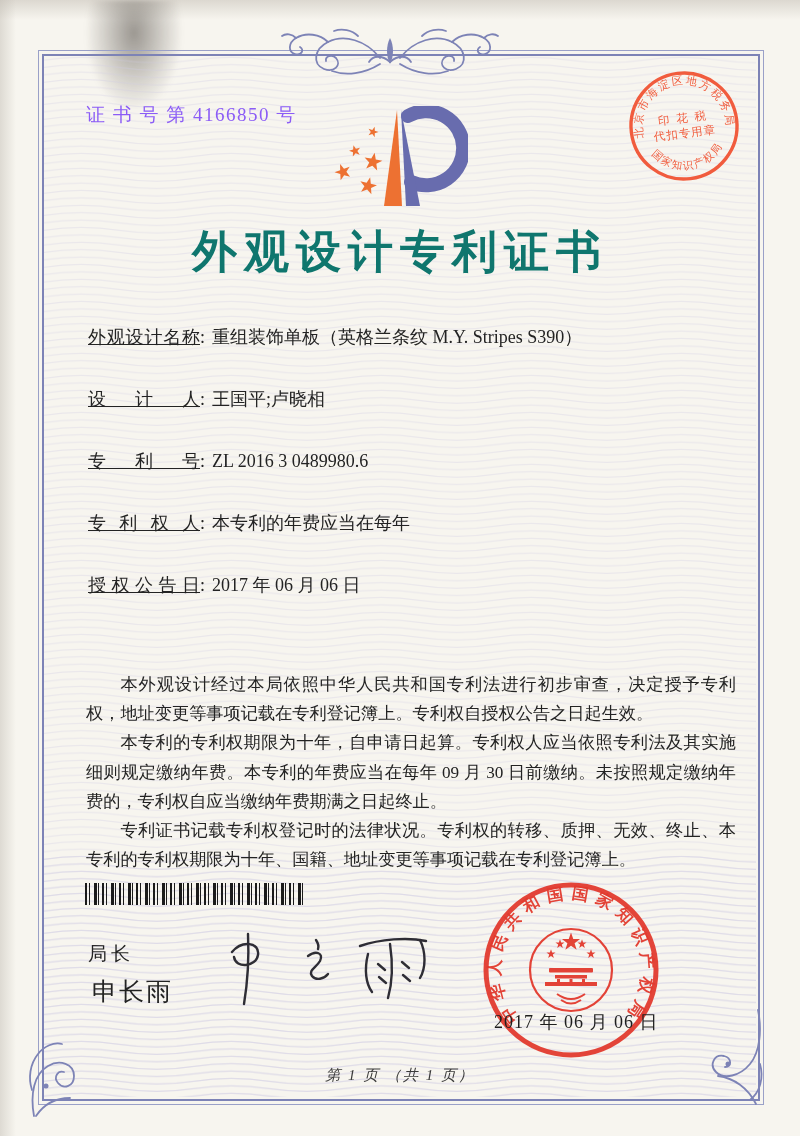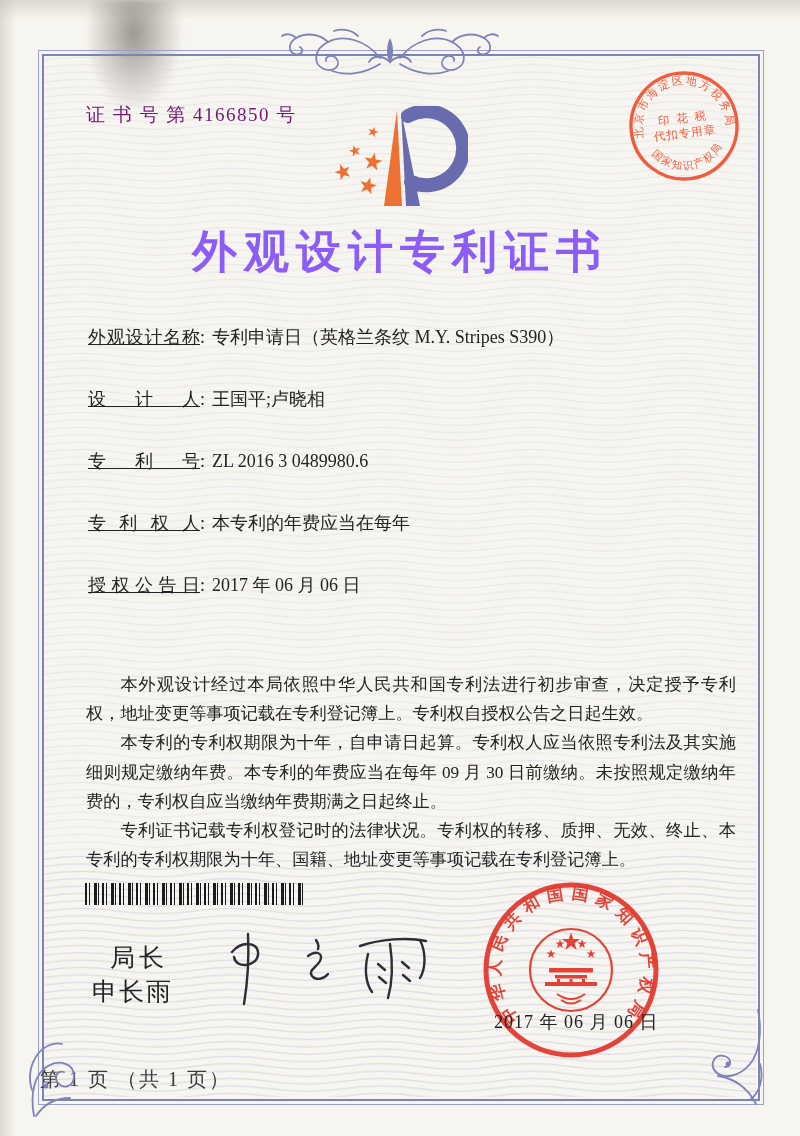--- a/index.html
+++ b/index.html
@@ -15,44 +15,44 @@
     background:linear-gradient(90deg,rgba(190,185,176,.45),rgba(190,185,176,0));}
   .smudge{position:absolute;left:86px;top:0;width:96px;height:110px;
     background:radial-gradient(ellipse at 50% 30%,rgba(80,74,68,.55),rgba(80,74,68,.2) 45%,rgba(80,74,68,0) 72%);
     filter:blur(2px);}
   .frame{position:absolute;left:38px;top:50px;width:724px;height:1053px;
     border:1px solid #9aa0c8;}
   .frame-inner{position:absolute;left:3px;top:3px;right:3px;bottom:3px;
     border:2px solid #7d83b6;}
   .waves{position:absolute;left:44px;top:56px;width:712px;height:1041px;}
   .ornament-top{position:absolute;left:262px;top:22px;width:256px;height:56px;}
-  .cert-number{position:absolute;left:86px;top:102px;font-size:19px;letter-spacing:1.5px;color:#701a75;}
+  .cert-number{position:absolute;left:86px;top:102px;font-size:19px;letter-spacing:1.5px;color:#8b5cf6;}
   .tax-stamp{position:absolute;left:625px;top:67px;width:118px;height:118px;transform:rotate(-7deg);opacity:.92;}
   .logo{position:absolute;left:328px;top:106px;width:140px;height:110px;}
   .title{position:absolute;left:40px;right:40px;top:222px;text-align:center;
-    font-size:45px;font-weight:600;letter-spacing:7px;color:#8b5cf6;}
+    font-size:45px;font-weight:600;letter-spacing:7px;color:#0f766e;}
   .fields{position:absolute;left:88px;top:324px;width:640px;font-size:18px;}
   .field-row{line-height:26px;margin-bottom:36px;white-space:nowrap;}
   .f-label{display:inline-block;width:112px;text-align:justify;text-align-last:justify;vertical-align:bottom;text-decoration:underline;}
   .f-colon{display:inline-block;margin-right:7px;}
   .paras{position:absolute;left:86px;top:670px;width:650px;font-size:17.2px;line-height:29.2px;text-align:justify;}
   .paras p{margin:0;text-indent:2em;}
   .barcode{position:absolute;left:85px;top:883px;width:221px;height:22px;
     background:repeating-linear-gradient(90deg,
       #1b1b1b 0 2px,transparent 2px 4px,
       #1b1b1b 4px 5px,transparent 5px 9px,
       #1b1b1b 9px 12px,transparent 12px 13px,
       #1b1b1b 13px 14px,transparent 14px 17px);}
-  .sig-title{position:absolute;left:110px;top:941px;font-size:25px;letter-spacing:4px;}
+  .sig-title{position:absolute;left:88px;top:941px;font-size:19px;letter-spacing:4px;}
   .sig-name{position:absolute;left:92px;top:975px;font-size:25px;letter-spacing:2px;}
   .sig-hand{position:absolute;left:212px;top:922px;width:230px;height:90px;}
   .seal{position:absolute;left:479px;top:878px;width:184px;height:184px;z-index:2;}
   .issue-date{position:absolute;left:494px;top:1010px;font-size:18px;letter-spacing:1px;z-index:3;color:#1e1e1e;}
-  .footer{position:absolute;left:40px;right:40px;top:1066px;text-align:left;
-    font-size:20px;letter-spacing:2px;color:#3a3a3a;}
+  .footer{position:absolute;left:40px;right:40px;top:1066px;text-align:center;
+    font-size:15px;letter-spacing:2px;color:#3a3a3a;font-style:italic;}
   .corner-left{position:absolute;left:26px;top:1028px;width:64px;height:92px;}
   .corner-right{position:absolute;left:694px;top:1004px;width:72px;height:104px;}
   svg text{font-family:"Liberation Serif","DejaVu Serif",serif;}
 </style>
 </head>
 <body>
 
 <div class="page">
 
   <div class="scan-shade-top"></div>
@@ -123,21 +123,21 @@
       <polygon points="0,-10 2.4,-3.2 9.5,-3.1 3.8,1.2 5.9,8.1 0,4 -5.9,8.1 -3.8,1.2 -9.5,-3.1 -2.4,-3.2" transform="translate(45,56) scale(0.95) rotate(10)"></polygon>
       <polygon points="0,-10 2.4,-3.2 9.5,-3.1 3.8,1.2 5.9,8.1 0,4 -5.9,8.1 -3.8,1.2 -9.5,-3.1 -2.4,-3.2" transform="translate(15,66) scale(0.85) rotate(-20)"></polygon>
       <polygon points="0,-10 2.4,-3.2 9.5,-3.1 3.8,1.2 5.9,8.1 0,4 -5.9,8.1 -3.8,1.2 -9.5,-3.1 -2.4,-3.2" transform="translate(40,80) scale(0.9) rotate(14)"></polygon>
     </g>
   </svg>
 
   <div class="title">外观设计专利证书</div>
 
   <div class="fields">
     <div class="field-row">
-      <span class="f-label">外观设计名称</span><span class="f-colon">:</span><span>专利申请日（英格兰条纹 M.Y. Stripes S390）</span>
+      <span class="f-label">外观设计名称</span><span class="f-colon">:</span><span>重组装饰单板（英格兰条纹 M.Y. Stripes S390）</span>
     </div>
     <div class="field-row">
       <span class="f-label">设计人</span><span class="f-colon">:</span><span>王国平;卢晓相</span>
     </div>
     <div class="field-row">
       <span class="f-label">专利号</span><span class="f-colon">:</span><span>ZL 2016 3 0489980.6</span>
     </div>
     <div class="field-row">
       <span class="f-label">专利权人</span><span class="f-colon">:</span><span>本专利的年费应当在每年</span>
     </div>

